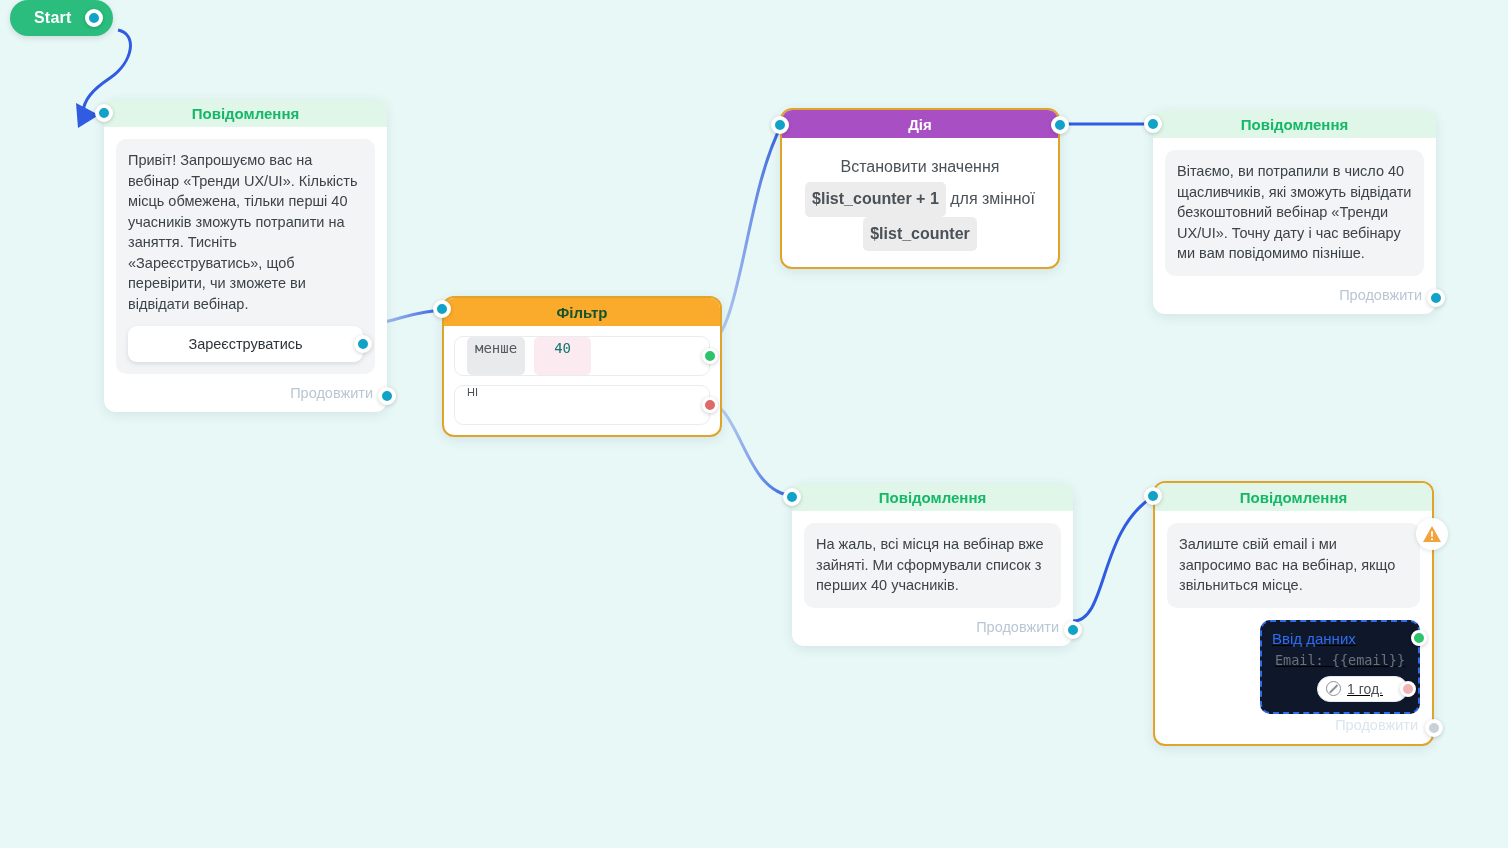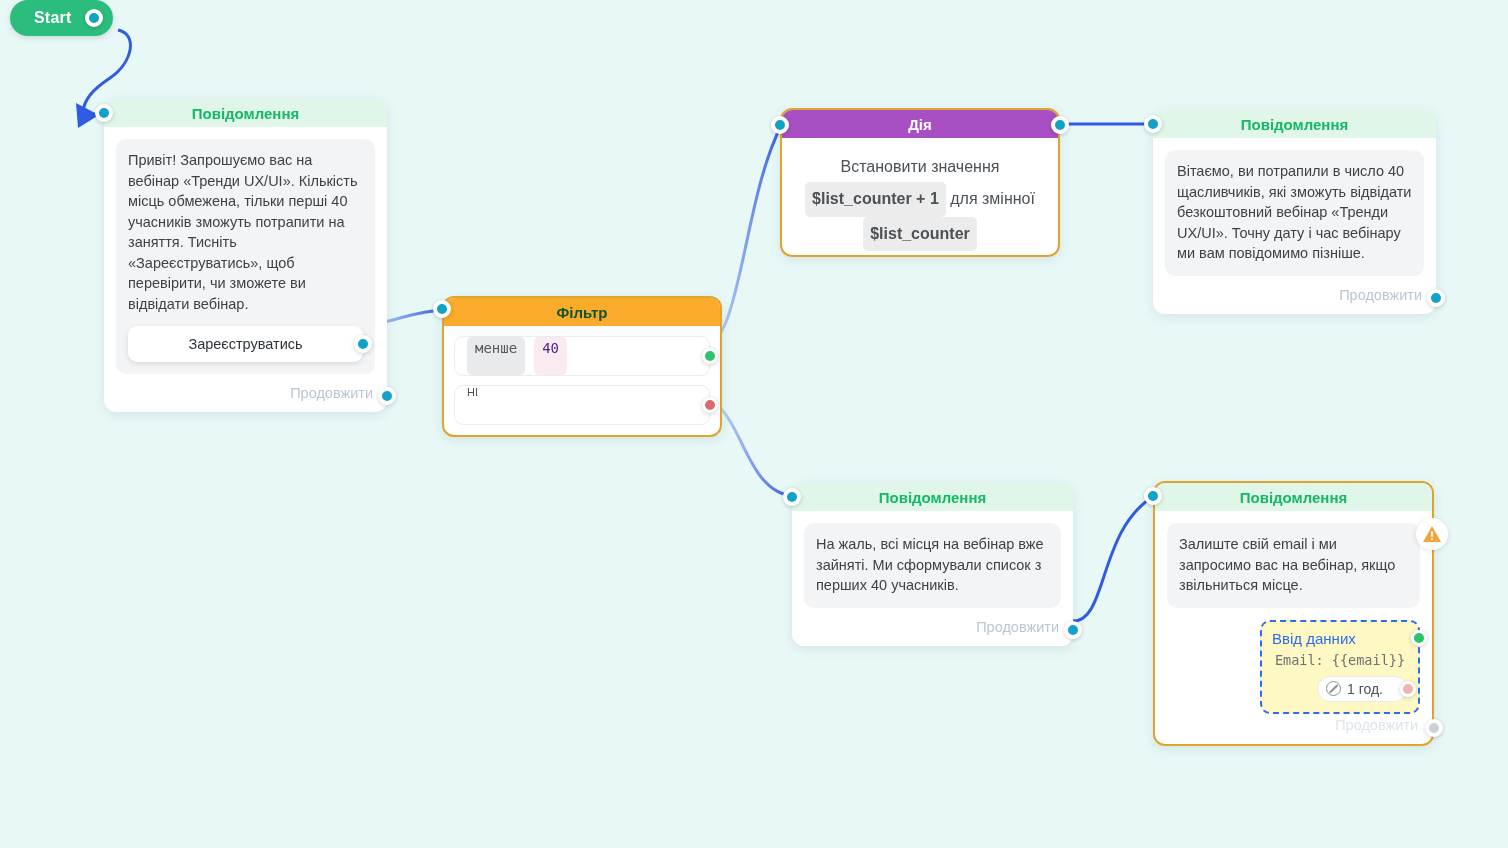--- a/index.html
+++ b/index.html
@@ -67,54 +67,55 @@
     display: flex; align-items: center; justify-content: flex-end;
     padding: 0 14px 12px 0; height: 26px; position: relative;
   }
   .continue-label { font-size: 14.5px; color: #b9c6d3; }
   .continue-label.dim { color: #dbe5ec; }
 
   
   .port-abs { position: absolute; }
 
   
-  .action-body { padding: 14px 14px 4px 14px; text-align: center; }
+  .action-body { padding: 14px 14px 16px 14px; text-align: center; }
   .action-line { font-size: 16px; color: #4a5157; line-height: 1.9; }
   .chip {
     display: inline-block;
     background: #ececec; border-radius: 5px;
     padding: 2px 7px; color: #4a5157; font-weight: bold;
   }
 
   
   .filter-rows { padding: 10px; display: flex; flex-direction: column; gap: 9px; }
   .filter-row {
     position: relative;
     height: 40px; border: 1px solid #e9edf1; border-radius: 9px;
     background: #fff; display: flex; padding: 0 12px; gap: 9px;
   }
   .tag-op { background: #e9eaeb; color: #53595e; border-radius: 5px;
             padding: 3px 8px; font-size: 14px; font-family: "DejaVu Sans Mono", monospace; }
-  .tag-val { background: #fbeaf0; color: #4c1d95; border-radius: 5px;
-             padding: 3px 8px; font-size: 14px; font-family: "DejaVu Sans Mono", monospace; }
+  .tag-val { background: #fbeaf0; color: #0f766e; border-radius: 5px;
+             padding: 3px 20px; font-size: 14px; font-family: "DejaVu Sans Mono", monospace; }
   .row-plain { font-size: 11px; color: #4a5157; }
   .dot { width: 16px; height: 16px; border-radius: 50%; border: 3px solid #fff;
          box-shadow: 0 1px 4px rgba(0,0,0,.2); position: absolute; }
   .dot.green { background: #2bc46c; }
   .dot.red   { background: #dd6a6a; }
   .dot.pink  { background: #f1b4b4; }
 
   
   .data-input {
     position: relative;
     margin: 0 12px 4px 12px;
     border: 2px dashed #2f6bf0;
     border-radius: 10px;
     padding: 8px 10px 10px 10px;
-    background: #fef9c3;
+    background: #0f172a;
+    text-decoration: underline;
   }
   .di-title { color: #2f6bf0; font-size: 15px; font-weight: 500; }
   .di-field { color: #6b7278; font-size: 13.5px; font-family: "DejaVu Sans Mono", monospace;
               text-align: center; margin-top: 5px; }
   .di-timeout {
     margin: 8px 0 0 auto;
     width: fit-content;
     border: 1px solid #e6eaee; border-radius: 14px;
     background: #fff;
     height: 26px; padding: 0 24px 0 8px;

